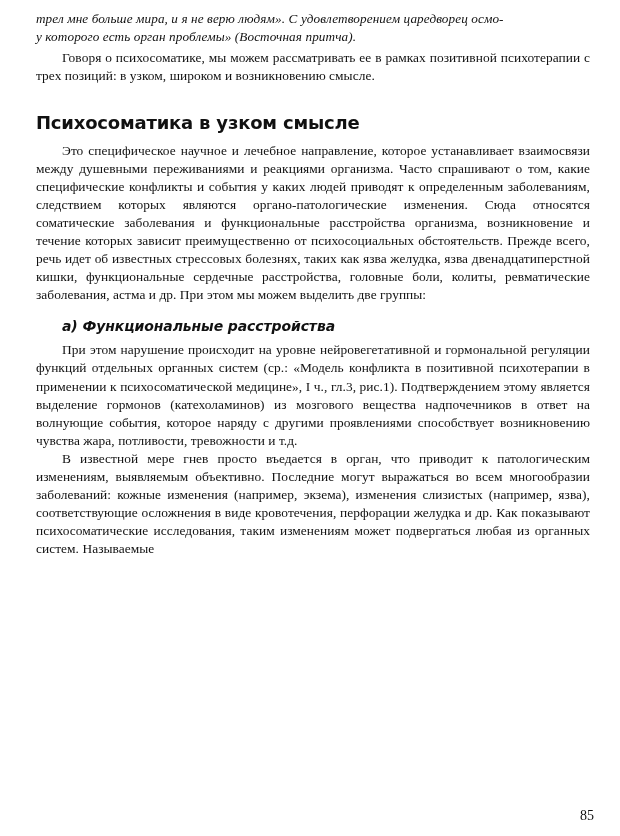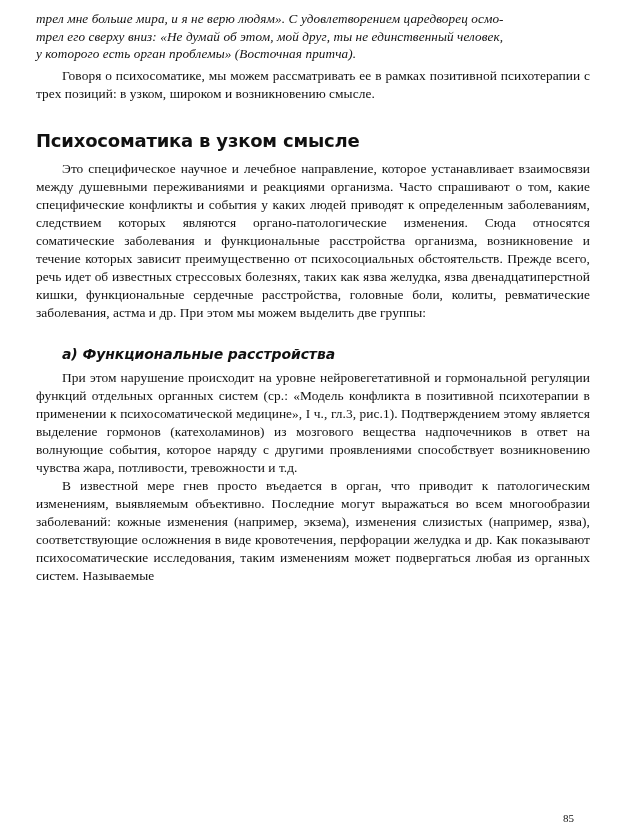--- a/index.html
+++ b/index.html
@@ -45,40 +45,39 @@
     font-size: 18px;
     font-weight: bold;
     margin: 27px 0 9px 0;
     letter-spacing: -0.2px;
   }
   h3.sub-title {
     font-family: "DejaVu Sans", "Liberation Sans", sans-serif;
     font-size: 14px;
     font-weight: bold;
     font-style: italic;
-    margin: 24px 0 7px 0;
+    margin: 14px 0 7px 0;
     text-indent: 26px;
     letter-spacing: -0.1px;
   }
   .page-number {
     position: absolute;
-    right: 46px;
+    right: 26px;
     bottom: 12px;
-    font-size: 11px;
+    font-size: 14px;
     font-family: "Liberation Serif", serif;
   }
 </style>
 </head>
 <body>
 
 <div class="page">
 
   <div class="epigraph">
     <div>трел мне больше мира, и я не верю людям». С удовлетворением царедворец осмо-</div>
-    <div>трел его сверху вниз: «Не думай об этом, мой друг, ты не единственный человек,</div>
     <div>у которого есть орган проблемы» (Восточная притча).</div>
   </div>
 
   <p class="body-par gap-before">Говоря о психосоматике, мы можем рассматривать ее в рамках позитивной психотерапии с трех позиций: в узком, широком и возникновению смысле.</p>
 
   <h2 class="section-title">Психосоматика в узком смысле</h2>
 
   <p class="body-par">Это специфическое научное и лечебное направление, которое устанавливает взаимосвязи между душевными переживаниями и реакциями организма. Часто спрашивают о том, какие специфические конфликты и события у каких людей приводят к определенным заболеваниям, следствием которых являются органо-патологические изменения. Сюда относятся соматические заболевания и функциональные расстройства организма, возникновение и течение которых зависит преимущественно от психосоциальных обстоятельств. Прежде всего, речь идет об известных стрессовых болезнях, таких как язва желудка, язва двенадцатиперстной кишки, функциональные сердечные расстройства, головные боли, колиты, ревматические заболевания, астма и др. При этом мы можем выделить две группы:</p>
 
   <h3 class="sub-title">а) Функциональные расстройства</h3>

